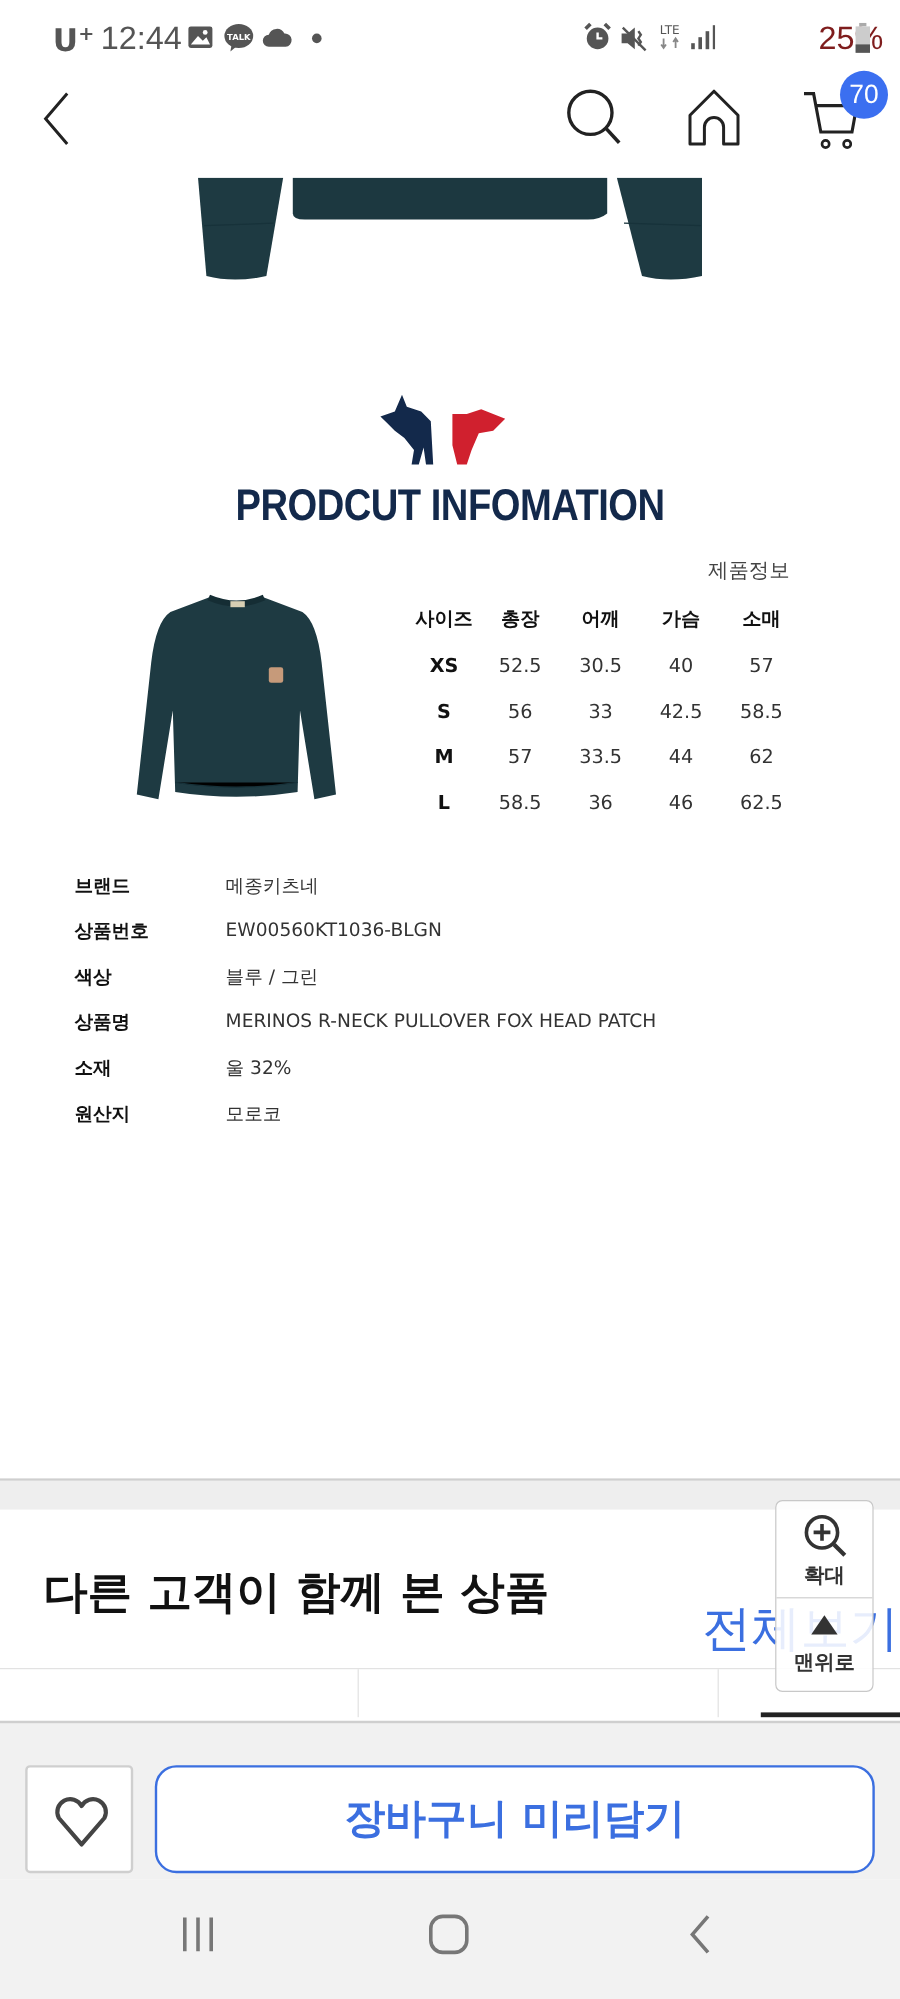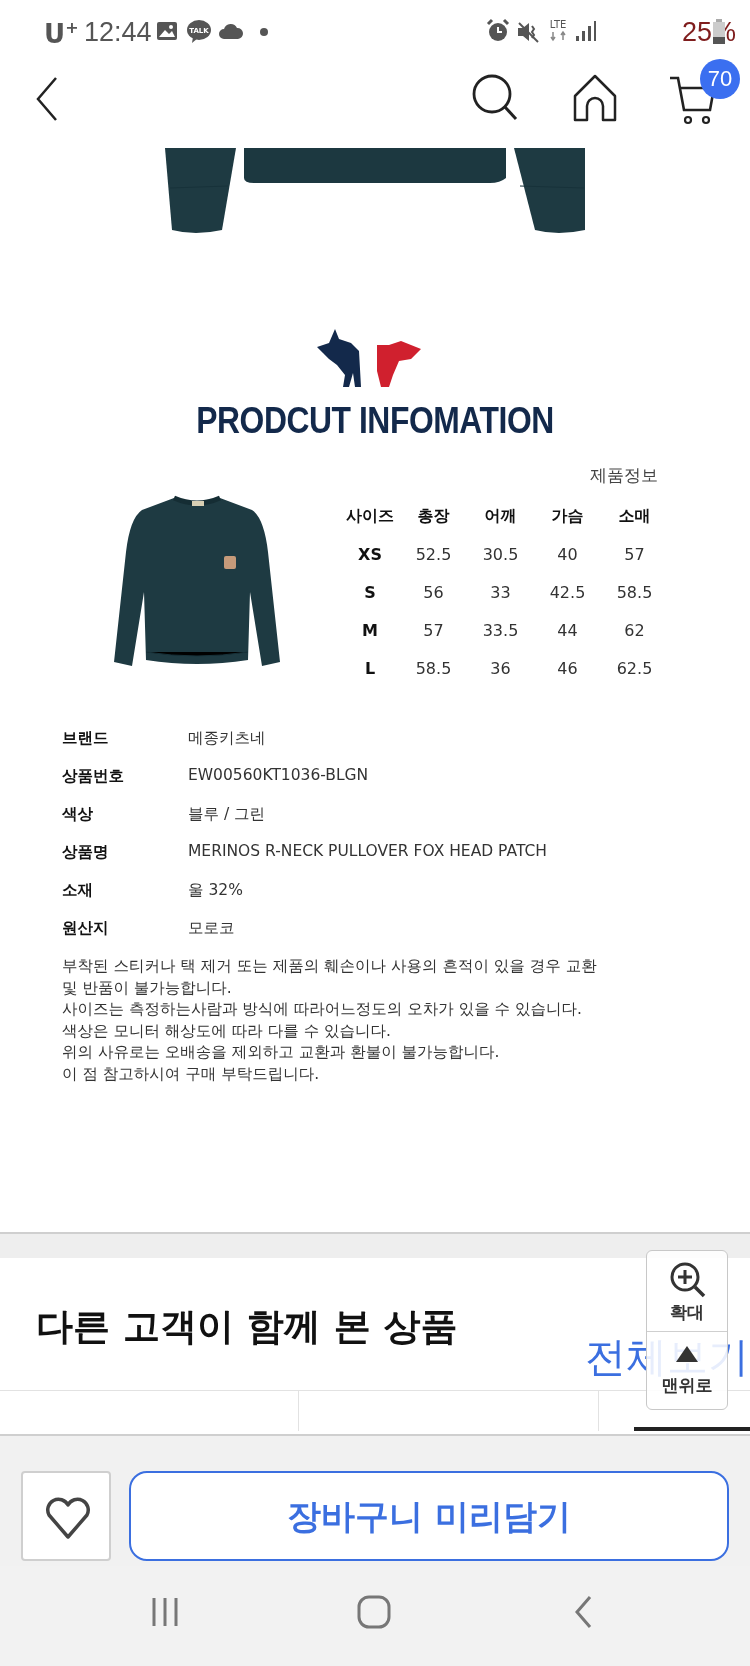--- a/index.html
+++ b/index.html
@@ -220,28 +220,20 @@
   </div>
   <div class="spec-row">
     <span class="spec-key">소재</span>
     <span class="spec-val">울 32%</span>
   </div>
   <div class="spec-row">
     <span class="spec-key">원산지</span>
     <span class="spec-val">모로코</span>
   </div>
   <div class="spec-row notes">
-    <div class="spec-val">
-      <div>부착된 스티커나 택 제거 또는 제품의 훼손이나 사용의 흔적이 있을 경우 교환</div>
-      <div>및 반품이 불가능합니다.</div>
-      <div>사이즈는 측정하는사람과 방식에 따라어느정도의 오차가 있을  수 있습니다.</div>
-      <div>색상은 모니터 해상도에 따라 다를 수 있습니다.</div>
-      <div>위의 사유로는 오배송을 제외하고 교환과 환불이 불가능합니다.</div>
-      <div>이 점 참고하시여 구매 부탁드립니다.</div>
-    </div>
   </div>
 </div>
 
 <div class="divider-top"></div>
 <div class="gray-band"></div>
 <div class="related-title">다른 고객이 함께 본 상품</div>
 <div class="related-all">전체보기</div>
 <div class="related-grid">
   <div class="col-line" style="left:298px"></div>
   <div class="col-line" style="left:598px"></div>

